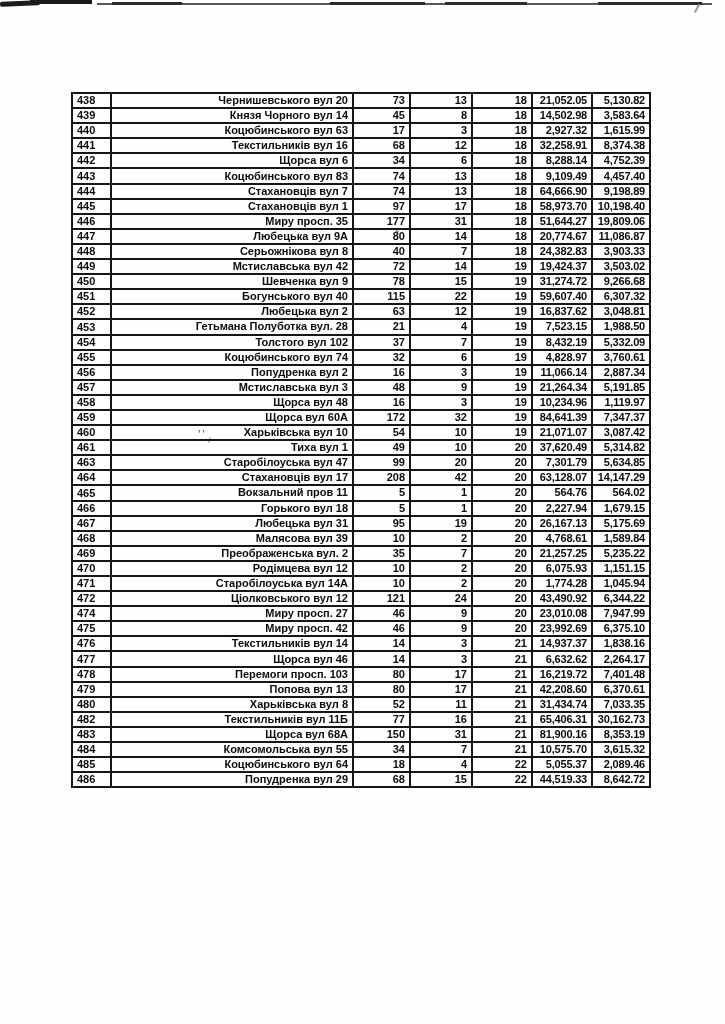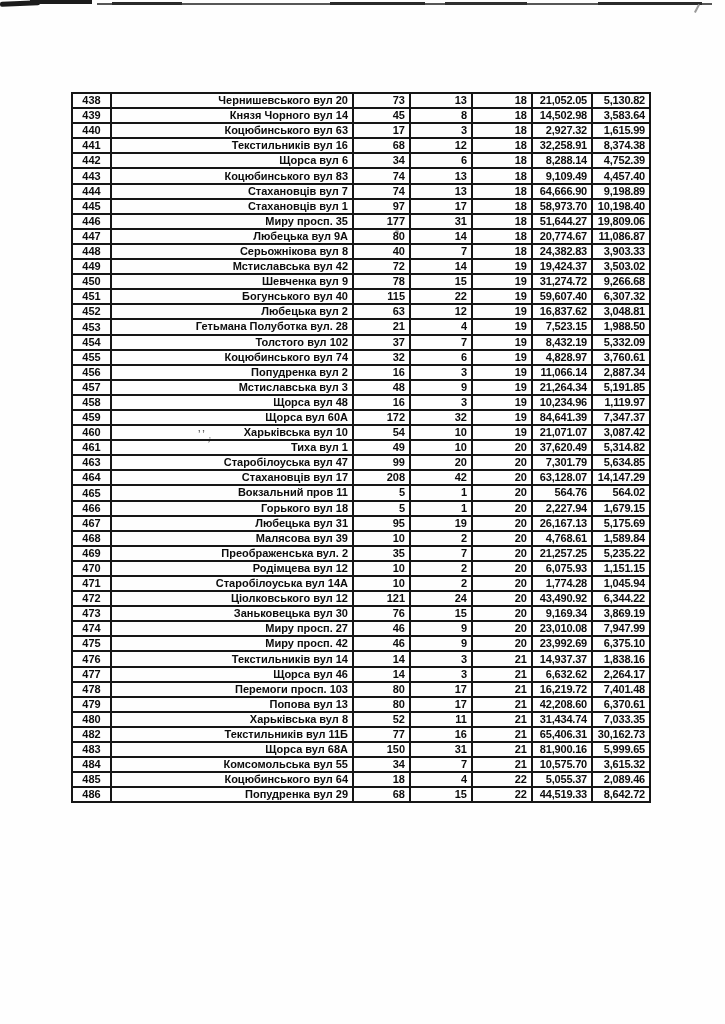--- a/index.html
+++ b/index.html
@@ -58,21 +58,21 @@
     height: 13.1px;
     padding: 0 4px;
     font-weight: 700;
     font-size: 11px;
     line-height: 13px;
     color: #0c0c0c;
     white-space: nowrap;
     overflow: hidden;
     box-sizing: content-box;
   }
-  td.c-no   { text-align: center; vertical-align: bottom; padding-right: 5px; padding-bottom: 1px; }
+  td.c-no   { text-align: left; vertical-align: bottom; padding-right: 5px; padding-bottom: 1px; }
   td.c-addr { text-align: right;  vertical-align: middle; }
   td.c-num  { text-align: right; vertical-align: middle; }
   td.c-amt  { text-align: right; vertical-align: middle; letter-spacing: -0.2px; }
 </style>
 </head>
 <body>
 
 <div class="page">
 
   <div>
@@ -437,29 +437,20 @@
   <tr>
     <td class="c-no">472</td>
     <td class="c-addr">Ціолковського вул 12</td>
     <td class="c-num">121</td>
     <td class="c-num">24</td>
     <td class="c-num">20</td>
     <td class="c-amt">43,490.92</td>
     <td class="c-amt">6,344.22</td>
   </tr>
 
-  <tr>
-    <td class="c-no">473</td>
-    <td class="c-addr">Заньковецька вул 30</td>
-    <td class="c-num">76</td>
-    <td class="c-num">15</td>
-    <td class="c-num">20</td>
-    <td class="c-amt">9,169.34</td>
-    <td class="c-amt">3,869.19</td>
-  </tr>
 
   <tr>
     <td class="c-no">474</td>
     <td class="c-addr">Миру просп. 27</td>
     <td class="c-num">46</td>
     <td class="c-num">9</td>
     <td class="c-num">20</td>
     <td class="c-amt">23,010.08</td>
     <td class="c-amt">7,947.99</td>
   </tr>
@@ -535,21 +526,21 @@
     <td class="c-amt">30,162.73</td>
   </tr>
 
   <tr>
     <td class="c-no">483</td>
     <td class="c-addr">Щорса вул 68А</td>
     <td class="c-num">150</td>
     <td class="c-num">31</td>
     <td class="c-num">21</td>
     <td class="c-amt">81,900.16</td>
-    <td class="c-amt">5,999.65</td>
+    <td class="c-amt">8,353.19</td>
   </tr>
 
   <tr>
     <td class="c-no">484</td>
     <td class="c-addr">Комсомольська вул 55</td>
     <td class="c-num">34</td>
     <td class="c-num">7</td>
     <td class="c-num">21</td>
     <td class="c-amt">10,575.70</td>
     <td class="c-amt">3,615.32</td>

